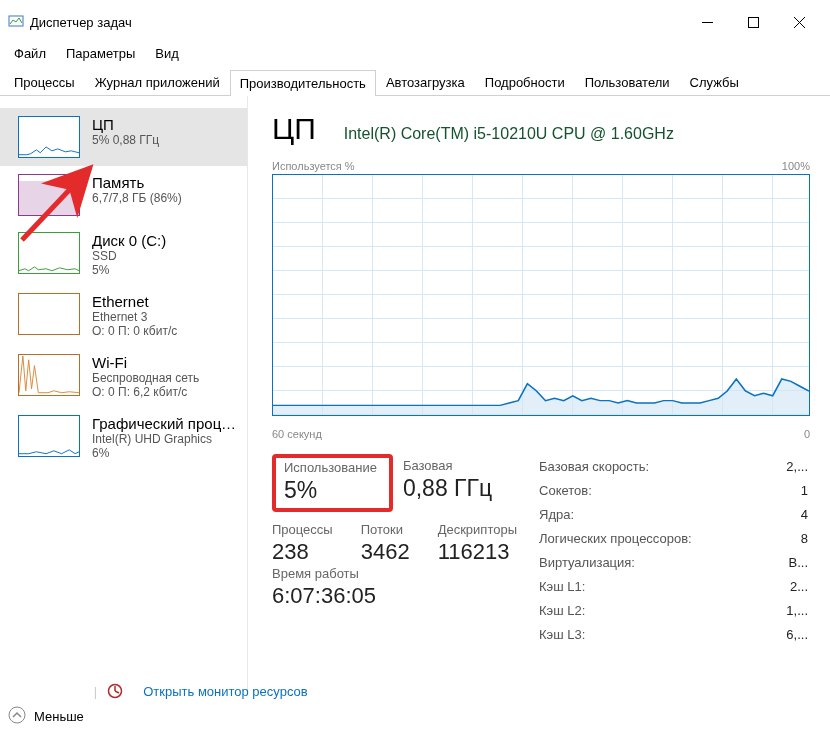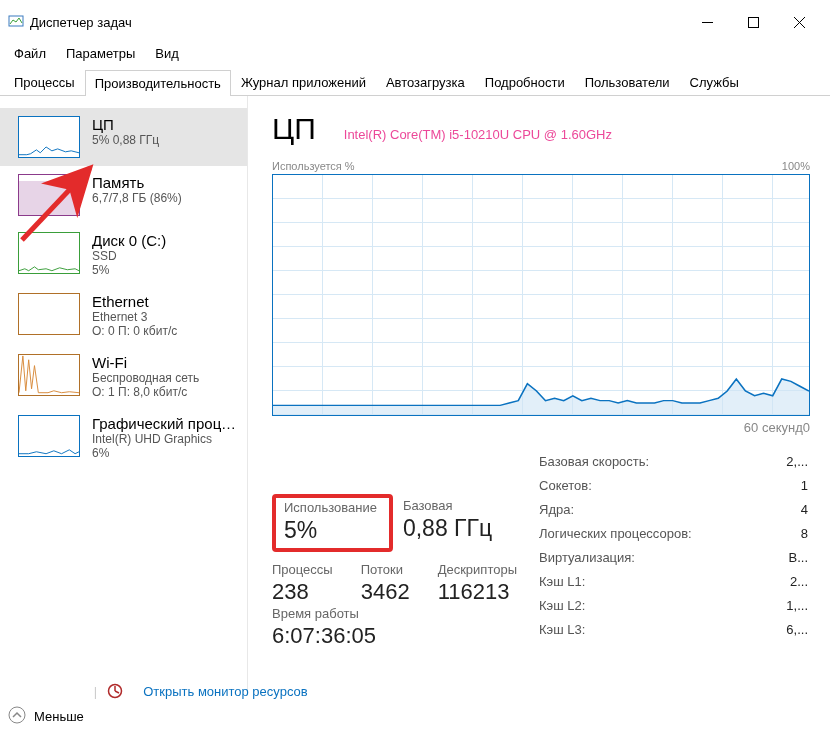--- a/index.html
+++ b/index.html
@@ -36,37 +36,37 @@
     .sidebar-sub { font-size: 12px; color: #555; white-space: nowrap; overflow: hidden; text-overflow: ellipsis; }
     .sidebar-sub2 { font-size: 12px; color: #555; }
 
     
     .thumb-line { position: absolute; bottom: 0; left: 0; right: 0; }
 
     
     .detail { flex: 1; padding: 16px 20px 12px 24px; overflow: hidden; }
     .detail-header { display: flex; align-items: baseline; gap: 28px; margin-bottom: 14px; }
     .detail-title { font-size: 30px; font-weight: 400; }
-    .detail-subtitle { font-size: 13px; color: #ec4899; }
+    .detail-subtitle { font-size: 16px; color: #14532d; }
 
     .chart-labels { display: flex; justify-content: space-between; font-size: 11px; color: #888; margin-bottom: 2px; align-items: center; }
     .chart { height: 242px; border: 1px solid #0a72c0; position: relative; background:
       repeating-linear-gradient(to right, transparent 0, transparent 49px, #d6e8f5 49px, #d6e8f5 50px),
       repeating-linear-gradient(to bottom, transparent 0, transparent 23px, #d6e8f5 23px, #d6e8f5 24px);
     }
     .chart svg { position: absolute; bottom: 0; left: 0; width: 100%; height: 100%; }
-    .x-labels { display: flex; justify-content: flex-end; font-size: 13px; color: #888; margin-top: 4px; }
+    .x-labels { display: flex; justify-content: space-between; font-size: 11px; color: #888; margin-top: 12px; }
 
     
     .stats { display: flex; gap: 20px; margin-top: 14px; }
     .stats-left { flex-shrink: 0; }
     .stats-right { flex: 1; font-size: 13px; }
 
     .stat-row1 { display: flex; gap: 0; }
-    .stat-block { padding: 4px 14px 6px 10px; position: relative; margin-top: 45px; }
+    .stat-block { padding: 4px 14px 6px 10px; position: relative; }
     .stat-label { font-size: 13px; color: #666; margin-bottom: 2px; }
     .stat-value { font-size: 22px; font-weight: 400; color: #222; }
     .stat-value-big { font-size: 23px; }
 
     .highlight { border: 4px solid #e32b2b; border-radius: 4px; padding: 2px 12px 4px 8px; }
 
     .stats-row2 { display: flex; gap: 28px; margin-top: 10px; }
 
     .uptime { margin-top: 1px; }
 
@@ -120,22 +120,22 @@
 </div>
 
 <div class="menubar">
   <div class="menubar-item">Файл</div>
   <div class="menubar-item">Параметры</div>
   <div class="menubar-item">Вид</div>
 </div>
 
 <div class="tabs">
   <div class="tab">Процессы</div>
+  <div class="tab">Журнал приложений</div>
   <div class="tab active">Производительность</div>
-  <div class="tab">Журнал приложений</div>
   <div class="tab">Автозагрузка</div>
   <div class="tab">Подробности</div>
   <div class="tab">Пользователи</div>
   <div class="tab">Службы</div>
 </div>
 
 <div class="main">
 
   <div class="sidebar">
 
@@ -185,21 +185,21 @@
 
     <div class="sidebar-item">
       <div class="sidebar-thumb" style="border-color:#b07028;">
         <svg class="thumb-line" viewBox="0 0 62 42" preserveAspectRatio="none">
             <polyline points="0,40 4,2 7,38 10,6 13,36 16,12 20,40 30,40 36,38 44,40 52,39 62,40" fill="none" stroke="#d88a3a" stroke-width="1"></polyline>
           </svg>
       </div>
       <div class="sidebar-info">
         <div class="sidebar-title">Wi-Fi</div>
         <div class="sidebar-sub">Беспроводная сеть</div>
-        <div class="sidebar-sub2">О: 1 П: 8,0 кбит/с</div>
+        <div class="sidebar-sub2">О: 0 П: 6,2 кбит/с</div>
       </div>
     </div>
 
     <div class="sidebar-item">
       <div class="sidebar-thumb" style="border-color:#0a72c0;">
         <svg class="thumb-line" viewBox="0 0 62 42" preserveAspectRatio="none">
             <polyline points="0,40 10,40 18,38 28,40 36,37 44,40 52,36 58,40 62,38" fill="none" stroke="#0a72c0" stroke-width="1"></polyline>
           </svg>
       </div>
       <div class="sidebar-info">

